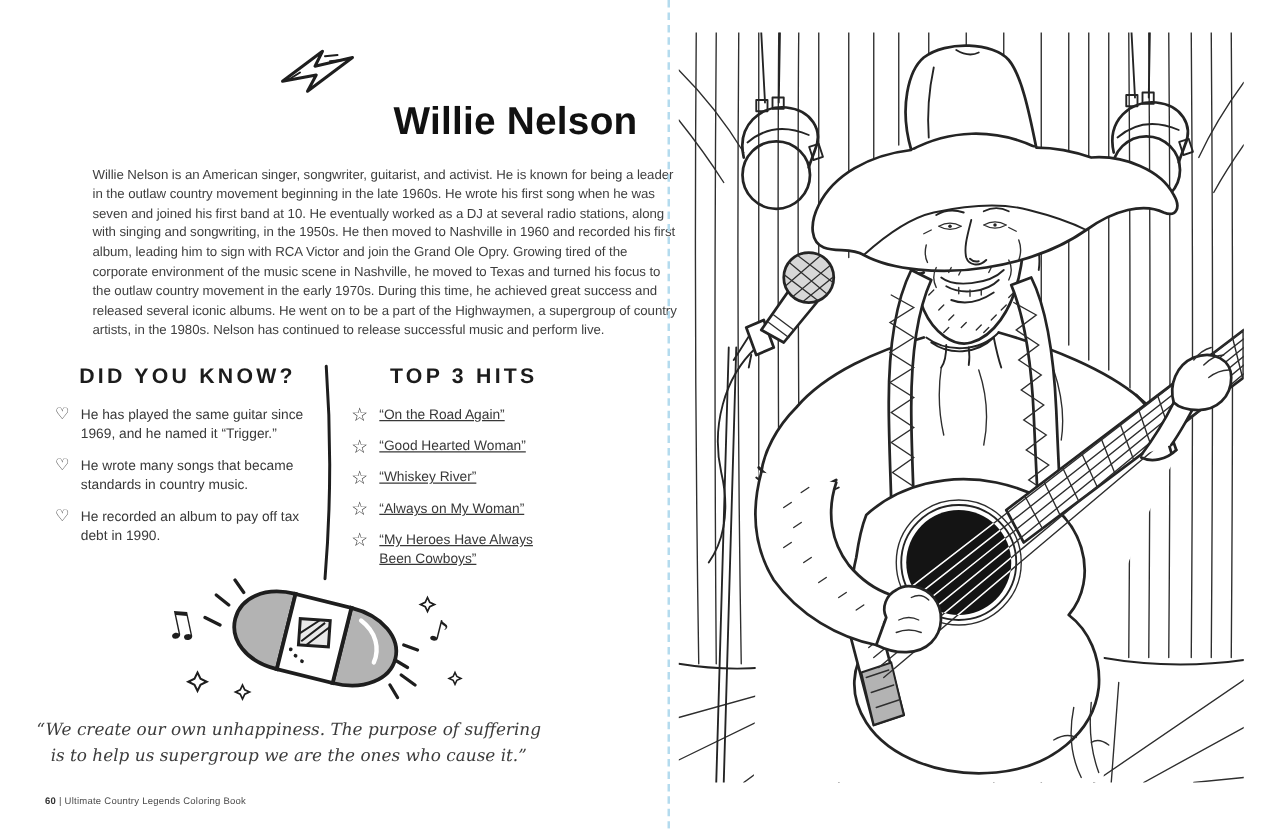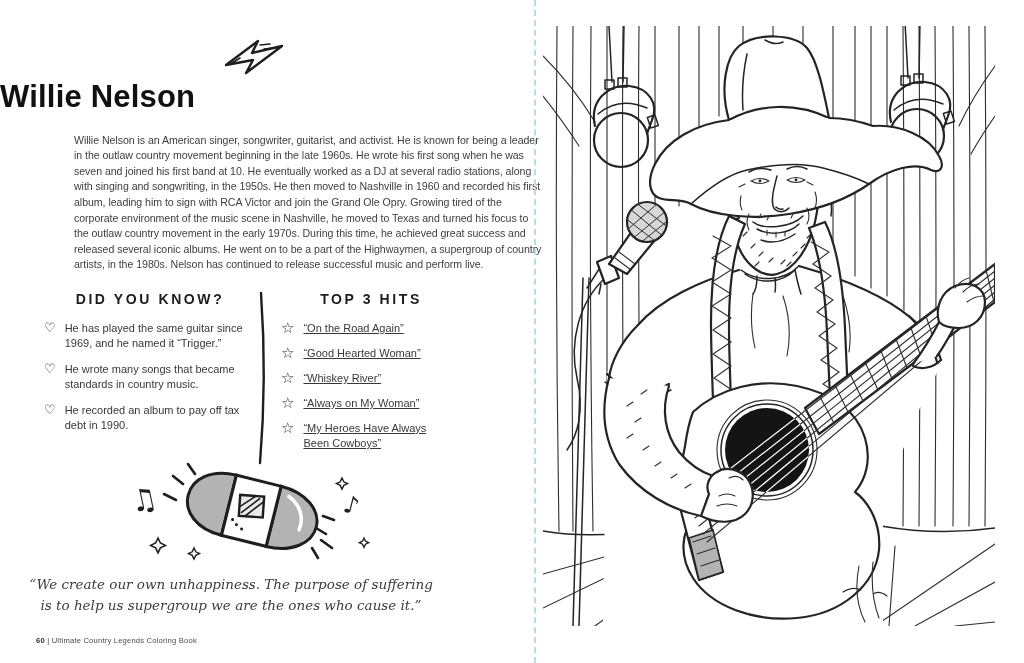--- a/index.html
+++ b/index.html
@@ -1,25 +1,25 @@
 <!DOCTYPE html>
 <html><head>
 <meta charset="utf-8">
 <style>
   html,body{margin:0;padding:0;background:#ffffff;}
   .spread{position:relative;width:1024px;height:663px;background:#ffffff;overflow:hidden;
           font-family:"Liberation Sans",sans-serif;color:#404040;}
   
   .page-left{position:absolute;left:0;top:0;width:535px;height:663px;}
   .bolt{position:absolute;left:220px;top:34px;width:76px;height:48px;}
-  .title{position:absolute;left:0;top:79px;width:510px;text-align:left;
+  .title{position:absolute;left:0;top:79px;width:510px;text-align:right;
          font-size:31px;font-weight:800;letter-spacing:.2px;color:#111;}
   .bio{position:absolute;left:38px;top:122px;width:468px;font-size:10.6px;line-height:15.6px;
        letter-spacing:-.05px;color:#3e3e3e;margin-left:36px;}
-  .col-heading{font-size:14px;font-weight:700;letter-spacing:2.6px;color:#1c1c1c;text-align:center;margin:0 0 14px 0;}
+  .col-heading{font-size:17px;font-weight:700;letter-spacing:2.6px;color:#1c1c1c;text-align:center;margin:0 0 14px 0;}
   .col-dyk{position:absolute;left:44px;top:291px;width:212px;}
   .col-hits{position:absolute;left:281px;top:291px;width:180px;}
   .fact,.hit{display:flex;align-items:flex-start;gap:9px;font-size:11px;line-height:15px;color:#383838;}
   .fact{margin-bottom:11px;}
   .hit{margin-bottom:10px;}
   .bullet{font-family:"DejaVu Sans",sans-serif;font-size:13px;line-height:14px;color:#2c2c2c;flex:0 0 auto;}
   .hit .bullet{font-size:15px;line-height:15px;}
   .hit-text{max-width:138px;text-decoration:underline;}
   .col-divider{position:absolute;left:256px;top:290px;width:14px;height:176px;}
   .pill-art{position:absolute;left:128px;top:452px;width:248px;height:118px;}

